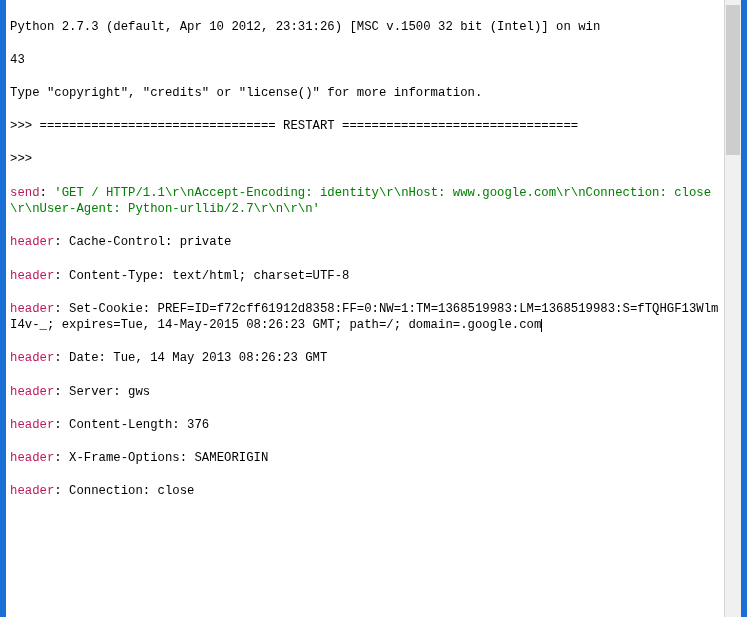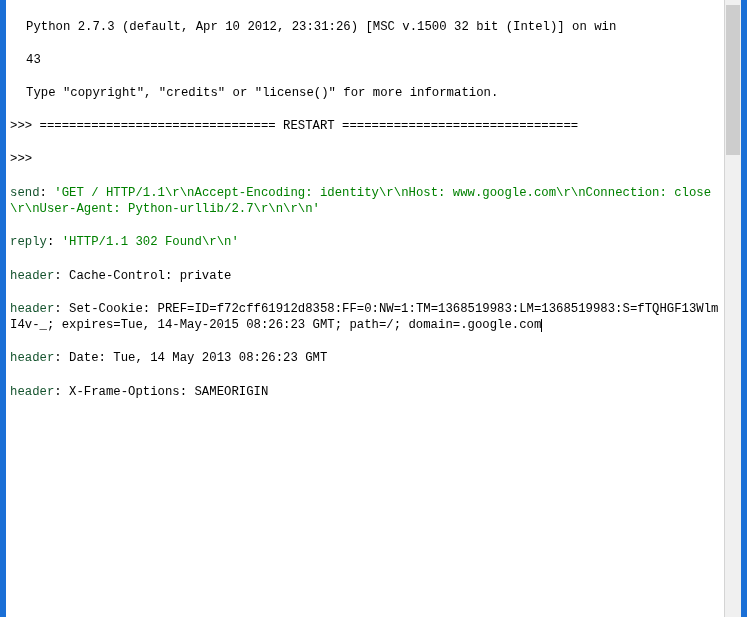--- a/index.html
+++ b/index.html
@@ -34,23 +34,23 @@
       background: #cdcdcd;
       border-radius: 0;
     }
     .content {
       padding: 2px 20px 2px 4px;
       white-space: pre-wrap;
       word-break: break-all;
       color: #000;
     }
     .line { display: block; }
-    .sys   { color: #000; margin-left: 16px; }
+    .sys   { color: #000; }
     .prompt{ color: #000; }
-    .kw    { color: #14532d; }   
+    .kw    { color: #be185d; }   
     .str   { color: #008000; }   
     .cursor {
       display: inline-block;
       width: 1px; height: 13px;
       background: #000;
       vertical-align: text-bottom;
       margin-left: 0;
     }
   </style>
 </head>
@@ -58,25 +58,28 @@
 
 <div class="outer-frame">
 
   <div class="content">
 <span class="line sys">Python 2.7.3 (default, Apr 10 2012, 23:31:26) [MSC v.1500 32 bit (Intel)] on win</span>
 <span class="line sys">43</span>
 <span class="line sys">Type "copyright", "credits" or "license()" for more information.</span>
 <span class="line"><span class="prompt">&gt;&gt;&gt; </span><span>================================ RESTART ================================</span></span>
 <span class="line"><span class="prompt">&gt;&gt;&gt; </span></span>
 <span class="line"><span class="kw">send</span>: <span class="str">'GET / HTTP/1.1\r\nAccept-Encoding: identity\r\nHost: www.google.com\r\nConnection: close\r\nUser-Agent: Python-urllib/2.7\r\n\r\n'</span></span>
-<span class="line"><span class="kw">reply</span>: <span class="str">'HTTP/1.1 302 Found\r\n'</span></span>
 <span class="line"><span class="kw">header</span>: <span>Cache-Control: private</span></span>
+<span class="line"><span class="kw">header</span>: <span>Content-Type: text/html; charset=UTF-8</span></span>
 <span class="line"><span class="kw">header</span>: <span>Set-Cookie: PREF=ID=f72cff61912d8358:FF=0:NW=1:TM=1368519983:LM=1368519983:S=fTQHGF13WlmI4v-_; expires=Tue, 14-May-2015 08:26:23 GMT; path=/; domain=.google.com</span><span class="cursor"></span></span>
 <span class="line"><span class="kw">header</span>: <span>Date: Tue, 14 May 2013 08:26:23 GMT</span></span>
+<span class="line"><span class="kw">header</span>: <span>Server: gws</span></span>
+<span class="line"><span class="kw">header</span>: <span>Content-Length: 376</span></span>
 <span class="line"><span class="kw">header</span>: <span>X-Frame-Options: SAMEORIGIN</span></span>
+<span class="line"><span class="kw">header</span>: <span>Connection: close</span></span>
 
 
 
 
 
 
 
 
 
   </div>

